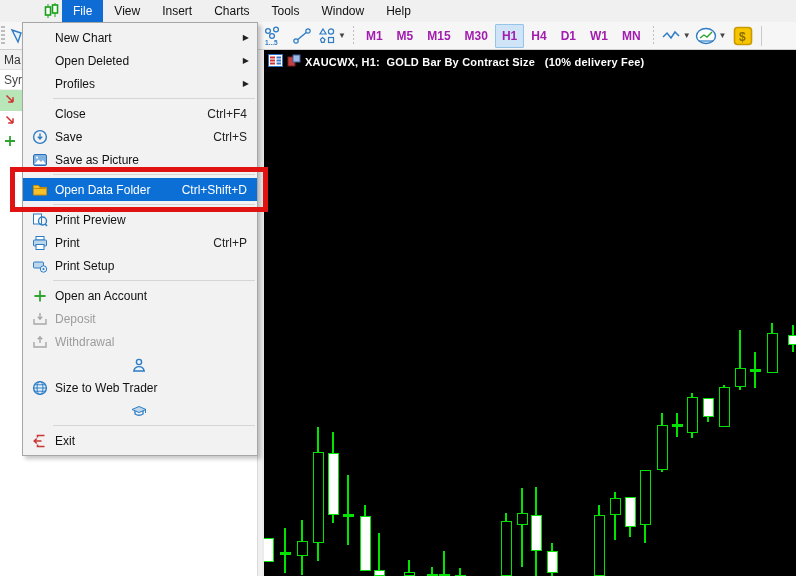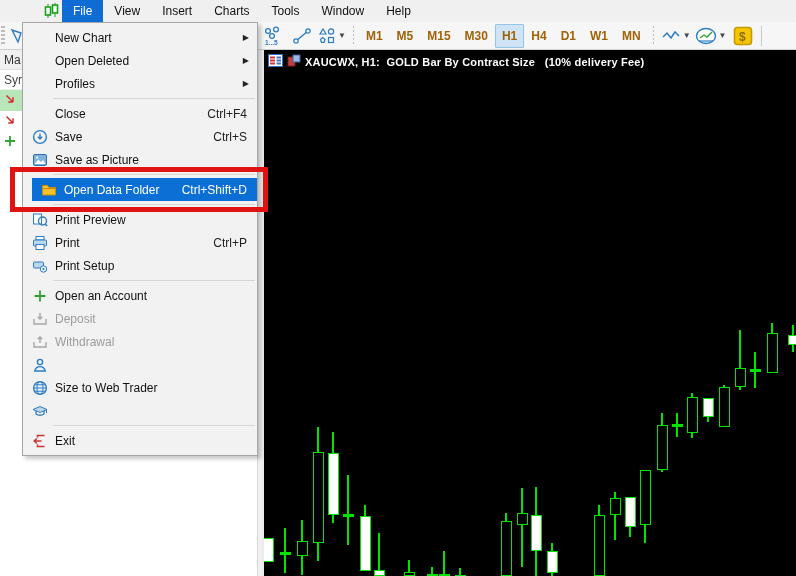--- a/index.html
+++ b/index.html
@@ -18,21 +18,21 @@
   .toolbar { position:absolute; left:0; top:22px; width:796px; height:28px;
              background:#f6f6f6; border-bottom:1px solid #cfcfcf; display:flex; align-items:center; z-index:5; }
   .grip { width:4px; height:20px; margin-left:1px;
           background:repeating-linear-gradient(to bottom,#bdbdbd 0 2px,transparent 2px 4px); }
   .tbtn { height:24px; min-width:24px; display:flex; align-items:center; justify-content:center;
           margin:0 2px; border-radius:2px; font-size:12px; }
   .caret { font-size:8px; color:#444; margin-left:2px; }
   .vsep-dot { width:1px; height:20px; margin:0 5px;
           background:repeating-linear-gradient(to bottom,#bdbdbd 0 2px,transparent 2px 4px); }
   .vsep { width:1px; height:20px; margin:0 4px; background:#c9c9c9; }
-  .tf-btn { color:#a16207; font-weight:700; font-size:12px; padding:0 6px; height:24px;
+  .tf-btn { color:#a21caf; font-weight:700; font-size:12px; padding:0 6px; height:24px;
             display:flex; align-items:center; border:1px solid transparent; border-radius:1px; }
   .tf-btn.active { background:#cfe5f7; border-color:#96c3e8; }
 
   
   .left-panel { position:absolute; left:0; top:50px; width:258px; height:526px;
                 background:#fff; z-index:1; border-right:1px solid #d9d9d9; }
   .mw-header { height:20px; background:#f0f0f0; border-bottom:1px solid #e0e0e0;
                font-size:12px; color:#333; padding:3px 0 0 4px; }
   .mw-col { height:20px; font-size:12px; color:#444; padding:3px 0 0 4px; border-bottom:1px solid #f0f0f0; }
   .mw-row { height:21px; display:flex; align-items:center; padding-left:4px; font-size:13px; }
@@ -46,26 +46,26 @@
   .chart-title { color:#fff; font-size:11px; font-weight:700; letter-spacing:.2px; white-space:pre; }
   .candles { position:absolute; left:0; top:0; width:532px; height:526px; overflow:hidden; }
   .wick { position:absolute; width:2px; background:#00e400; }
   .body { position:absolute; width:11px; border:1px solid #00e400; }
   .body.w { background:#fff; } .body.b { background:#000; } .body.d { background:#00e400; border:none; height:3px; }
 
   
   .dropdown { position:absolute; left:22px; top:22px; width:236px; z-index:50;
               background:#f2f2f2; border:1px solid #a6a6a6; box-shadow:3px 3px 4px rgba(0,0,0,.22);
               padding:3px 0; }
-  .dd-item { height:23px; display:flex; align-items:center; font-size:12px; color:#111; padding:0 8px 0 6px; }
+  .dd-item { height:23px; display:flex; align-items:center; font-size:12px; color:#111; padding:0 8px 0 6px;justify-content:center; }
   .dd-item .ic { width:22px; height:16px; display:flex; align-items:center; justify-content:center; flex:none; }
   .dd-item .lbl { flex:1; padding-left:4px; white-space:nowrap; }
   .dd-item .sc { font-size:12px; color:#222; padding-right:2px; }
   .dd-item .arrow { font-size:8px; color:#222; }
-  .dd-item.hl { background:#0c6fd6; color:#fff;margin-left:9px; }
+  .dd-item.hl { background:#0c6fd6; color:#fff; }
   .dd-item.hl .sc { color:#fff; }
   .dd-item.disabled .lbl { color:#9c9c9c; }
   .dd-sep { height:1px; background:#d6d6d6; margin:3px 2px 3px 30px; }
 
   
   .red-box { position:absolute; border:5px solid #e01212; z-index:60; pointer-events:none; }
 </style>
 </head>
 <body>
 

